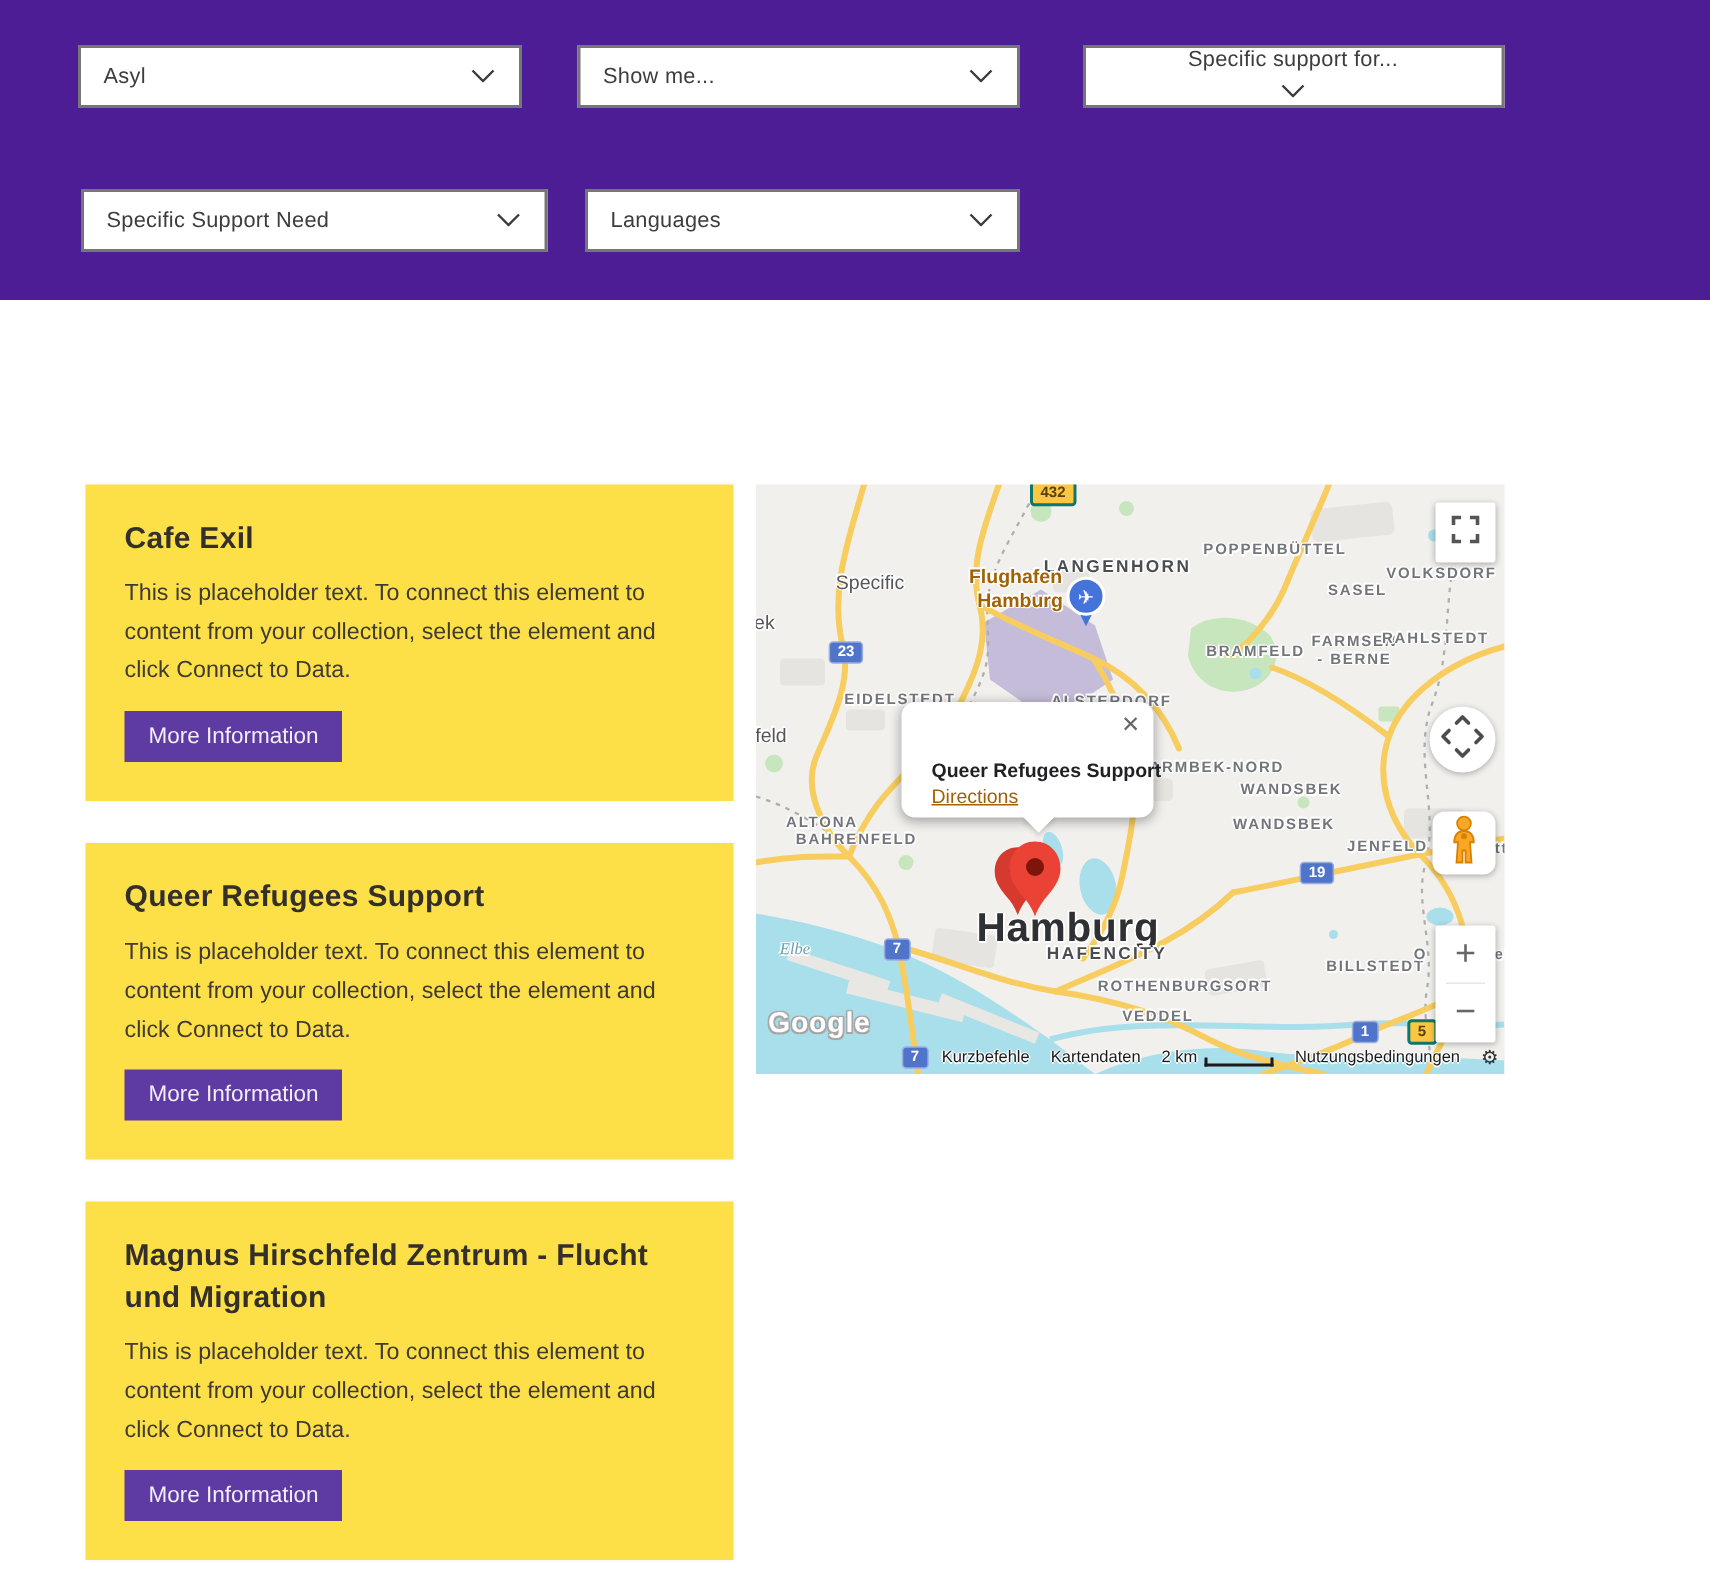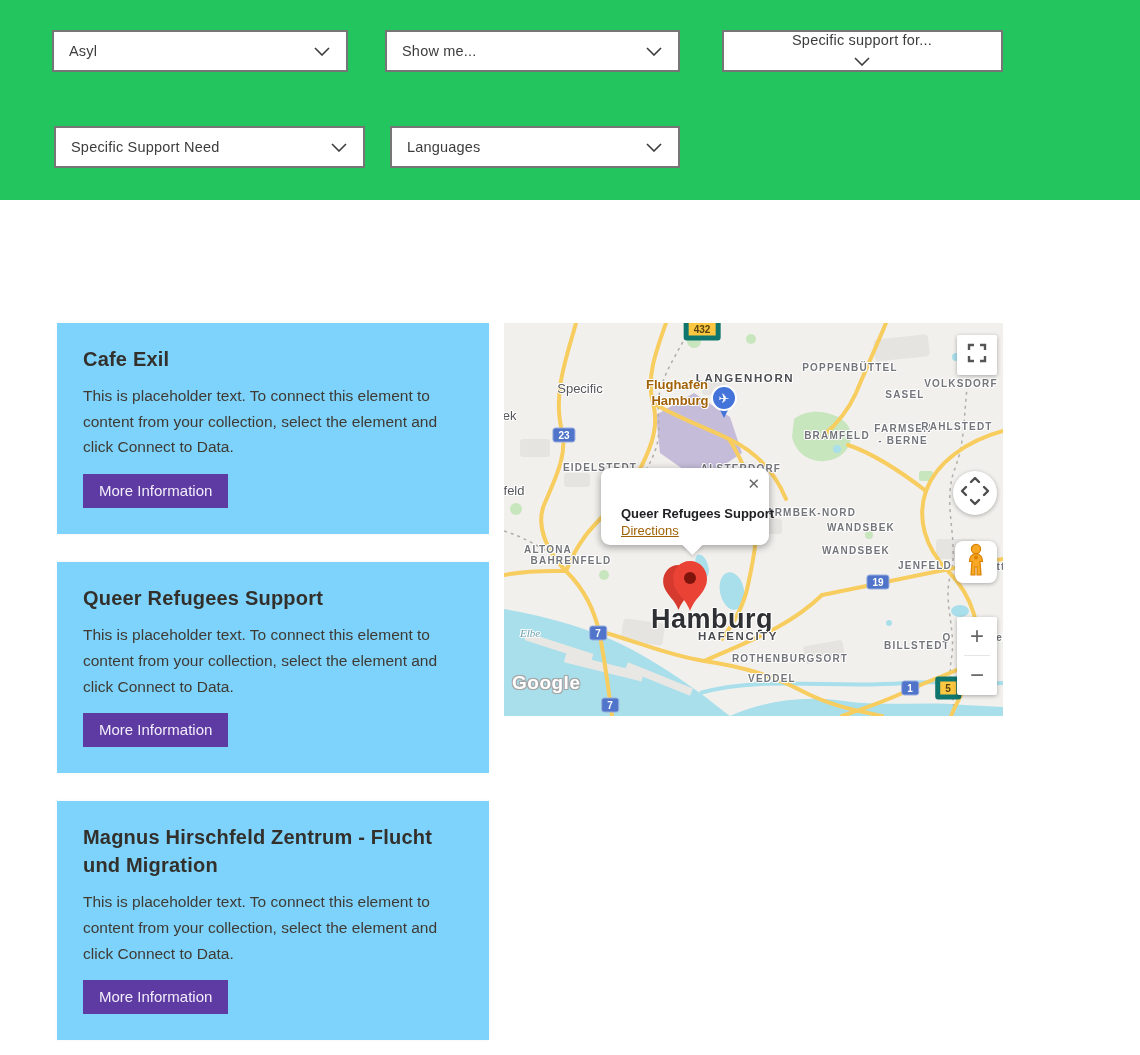--- a/index.html
+++ b/index.html
@@ -1,34 +1,34 @@
 <!DOCTYPE html>
 <html><head>
 <meta charset="utf-8">
 <style>
   html,body{margin:0;padding:0;}
   body{font-family:"Liberation Sans",sans-serif;background:#ffffff;}
   .page{position:relative;width:1140px;height:1055px;overflow:hidden;background:#ffffff;}
 
   
-  .filter-header{position:absolute;left:0;top:0;width:1140px;height:200px;background:#22c55e;}
+  .filter-header{position:absolute;left:0;top:0;width:1140px;height:200px;background:#4c1d95;}
   .dropdown{position:absolute;height:42px;background:#ffffff;border:2px solid #767676;
             display:flex;align-items:center;justify-content:space-between;
             padding:0 16px 0 15px;box-sizing:border-box;cursor:pointer;}
   .dropdown .dd-label{font-size:14.5px;color:#3d3d3d;letter-spacing:.2px;}
   .dropdown svg{flex:0 0 auto;}
   #dd1{left:52px;top:30px;width:296px;}
   #dd2{left:385px;top:30px;width:295px;}
   #dd3{left:722px;top:30px;width:281px;flex-direction:column;}
   #dd4{left:54px;top:126px;width:311px;}
   #dd5{left:390px;top:126px;width:290px;}
 
   
   .cards-list{position:absolute;left:57px;top:323px;width:432px;}
-  .card{background:#7dd3fc;margin:0 0 28px 0;padding:22px 26px 26px 26px;box-sizing:border-box;
+  .card{background:#fde047;margin:0 0 28px 0;padding:22px 26px 26px 26px;box-sizing:border-box;
         box-shadow:0 0 3px rgba(0,0,0,.06);}
   .card-title{margin:0 0 10px 0;font-size:20px;line-height:1.4;font-weight:600;color:#33302c;letter-spacing:.2px;}
   .card-body{margin:0;font-size:15.5px;line-height:1.66;color:#3f3a34;}
   .more-info-btn{margin-top:14px;background:#5e3ba3;color:#f2edfa;border:none;font-family:"Liberation Sans",sans-serif;
         font-size:15px;padding:8px 16px 9px 16px;cursor:pointer;display:inline-block;}
 
   
   .map{position:absolute;left:504px;top:323px;width:499px;height:393px;overflow:hidden;background:#f2f0ed;cursor:grab;}
   .map-canvas{position:absolute;left:0;top:0;}
 
@@ -37,21 +37,21 @@
   .town{font-size:13px;color:#55565a;}
   .district{font-size:11.5px;font-weight:700;letter-spacing:1.6px;color:#4a4c50;}
   .district-sm{font-size:10px;font-weight:700;letter-spacing:1.2px;color:#73757a;}
   .city{font-size:27px;font-weight:600;color:#2f3033;letter-spacing:.5px;}
   .water{font-style:italic;font-size:11px;color:#6d9fae;font-family:"Liberation Serif",serif;}
   .airport{font-size:13px;font-weight:700;color:#a16207;}
 
   .map-badge{position:absolute;transform:translate(-50%,-50%);font-size:10px;font-weight:700;
      padding:1px 5px;border-radius:3px;pointer-events:none;}
   .badge-blue{background:#4f74c9;color:#ffffff;border:1px solid #98aede;}
-  .badge-yellow{background:#fbc741;color:#57430e;border:5px solid #0f766e;}
+  .badge-yellow{background:#fbc741;color:#57430e;border:2px solid #0f766e;}
 
   
   .map-type{position:absolute;left:12px;top:12px;display:flex;background:#ffffff;border-radius:2px;
       box-shadow:0 1px 4px rgba(0,0,0,.3);z-index:30;}
   .map-type-btn{padding:9px 17px;font-size:17px;cursor:pointer;}
   .map-type-btn.active{font-weight:700;color:#000;}
   .map-type-btn.inactive{color:#565656;border-left:1px solid #e6e6e6;}
 
   
   .ctrl{position:absolute;background:#fff;box-shadow:0 1px 4px rgba(0,0,0,.3);z-index:30;cursor:pointer;}
@@ -290,15 +290,25 @@
         </svg>
       </span>
     </div>
     <div class="ctrl zoom-ctrl">
       <div class="zoom-btn">+</div>
       <div class="zoom-divider"></div>
       <div class="zoom-btn">−</div>
     </div>
 
     <div class="google-logo">Google</div>
+    <div class="map-attrib">
+      <span class="attrib-link">Kurzbefehle</span>
+      <span class="attrib-link">Kartendaten</span>
+      <span class="scale-group">
+        <span>2 km</span>
+        <span class="scale-bar"></span>
+      </span>
+      <span class="attrib-link">Nutzungsbedingungen</span>
+      <span class="gear">⚙</span>
+    </div>
   </div>
 
 </div>
 
 </body></html>

